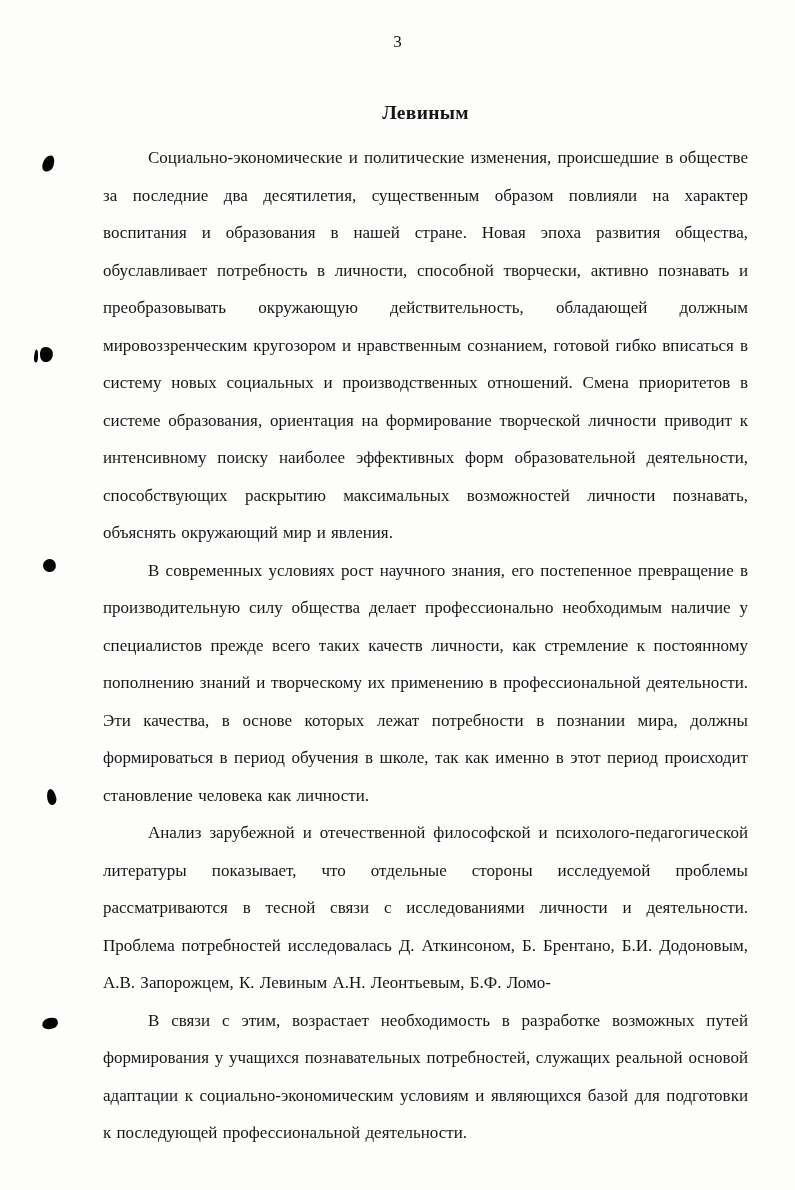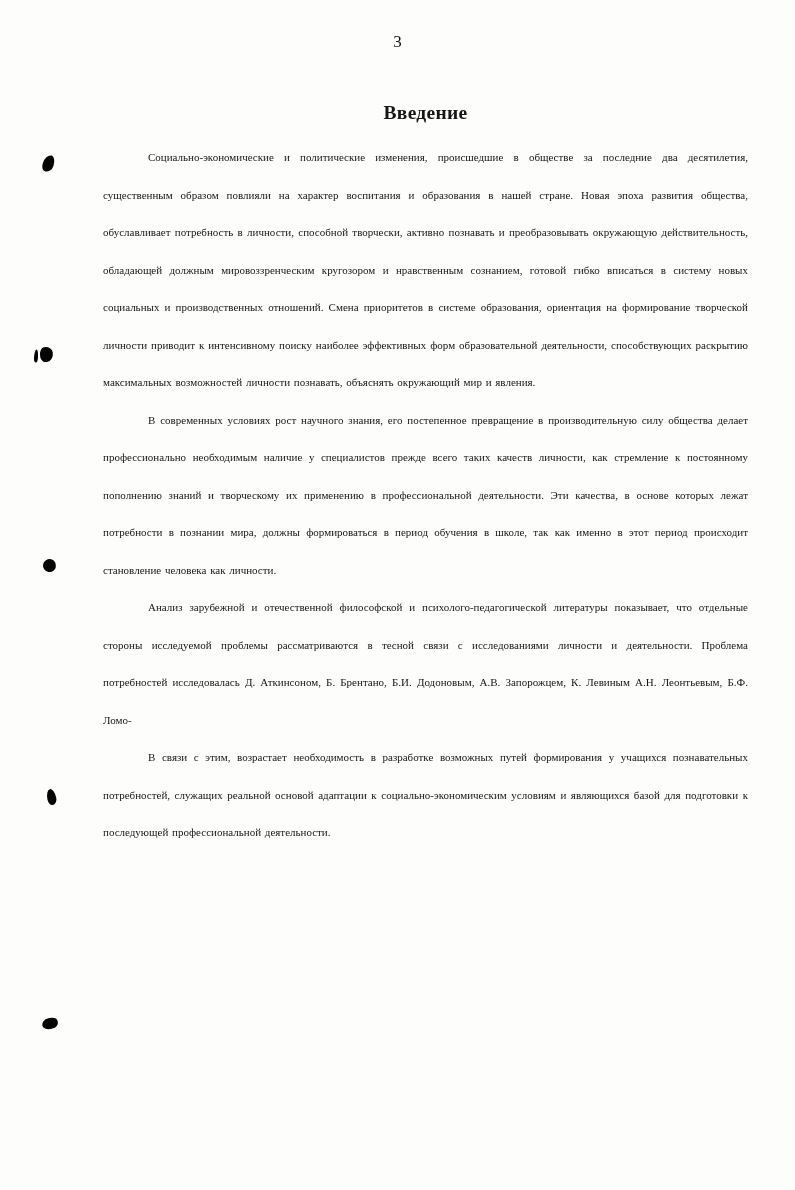--- a/index.html
+++ b/index.html
@@ -32,21 +32,21 @@
   }
   .title {
     margin: 0 0 15px 0;
     text-align: center;
     font-size: 19.5px;
     font-weight: bold;
     letter-spacing: 0.3px;
   }
   .para {
     margin: 0;
-    font-size: 11px;
+    font-size: 17px;
     line-height: 37.5px;
     text-align: justify;
     text-indent: 45px;
     hyphens: auto;
     -webkit-hyphens: auto;
     word-spacing: 1px;
   }
   
   .ink {
     position: absolute;
@@ -88,21 +88,21 @@
   }
 </style>
 </head>
 <body>
 
 <div class="page">
 
   <div class="page-number">3</div>
 
   <div class="content">
-    <h1 class="title">Введение</h1>
+    <h1 class="title">Левиным</h1>
 
     <p class="para">Социально-экономические и политические изменения, происшедшие в обществе за последние два десятилетия, существенным образом повлияли на характер воспитания и образования в нашей стране. Новая эпоха развития общества, обуславливает потребность в личности, способной творчески, активно познавать и преобразовывать окружающую действительность, обладающей должным мировоззренческим кругозором и нравственным сознанием, готовой гибко вписаться в систему новых социальных и производственных отношений. Смена приоритетов в системе образования, ориентация на формирование творческой личности приводит к интенсивному поиску наиболее эффективных форм образовательной деятельности, способствующих раскрытию максимальных возможностей личности познавать, объяснять окружающий мир и явления.</p>
 
     <p class="para">В современных условиях рост научного знания, его постепенное превращение в производительную силу общества делает профессионально необходимым наличие у специалистов прежде всего таких качеств личности, как стремление к постоянному пополнению знаний и творческому их применению в профессиональной деятельности. Эти качества, в основе которых лежат потребности в познании мира, должны формироваться в период обучения в школе, так как именно в этот период происходит становление человека как личности.</p>
 
     <p class="para">Анализ зарубежной и отечественной философской и психолого-педагогической литературы показывает, что отдельные стороны исследуемой проблемы рассматриваются в тесной связи с исследованиями личности и деятельности. Проблема потребностей исследовалась Д. Аткинсоном, Б. Брентано, Б.И. Додоновым, А.В. Запорожцем, К. Левиным А.Н. Леонтьевым, Б.Ф. Ломо-</p>
 
     <p class="para">В связи с этим, возрастает необходимость в разработке возможных путей формирования у учащихся познавательных потребностей, служащих реальной основой адаптации к социально-экономическим условиям и являющихся базой для подготовки к последующей профессиональной деятельности.</p>
   </div>
 

